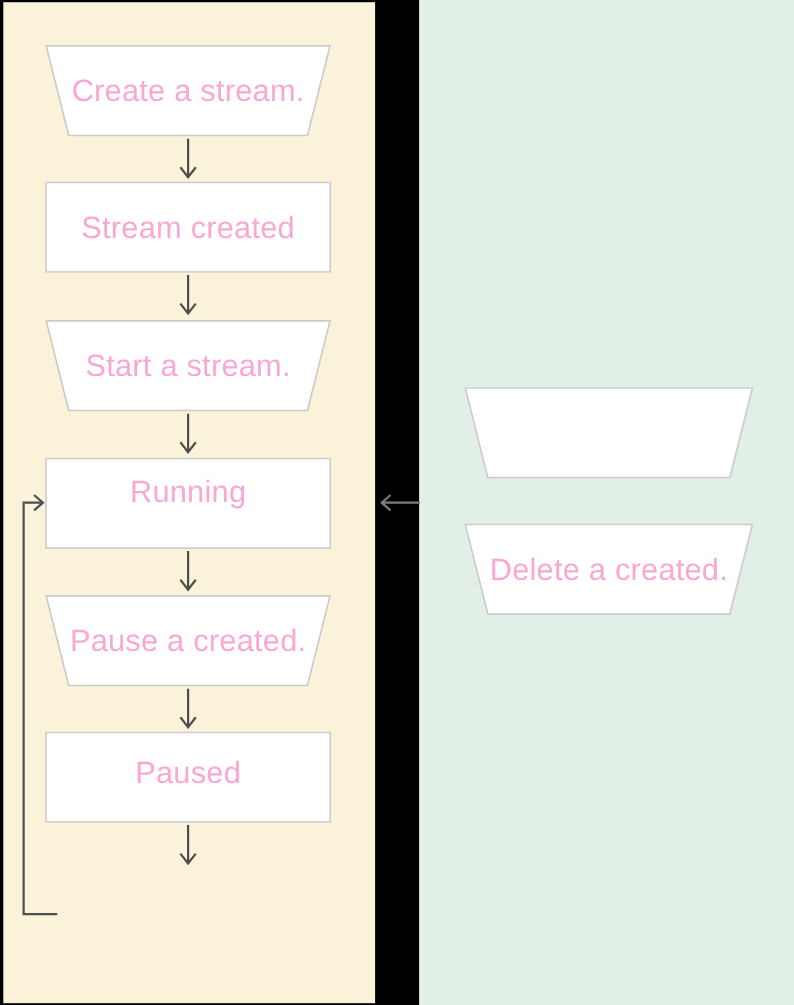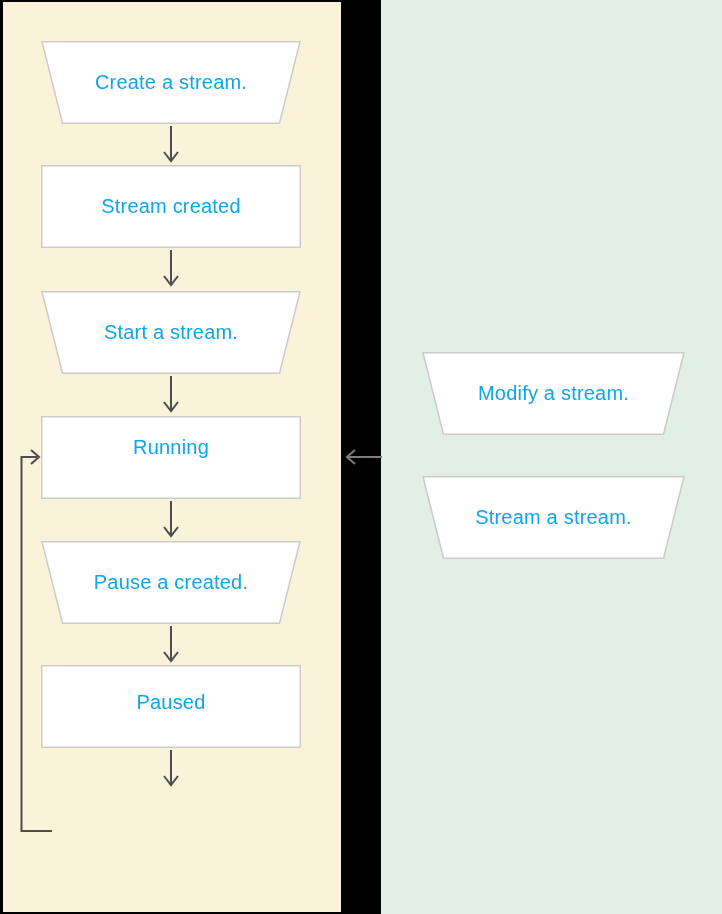--- a/index.html
+++ b/index.html
@@ -22,22 +22,22 @@
   .node {
     position: absolute;
     display: flex;
     align-items: center;
     justify-content: center;
   }
   .node svg { position: absolute; left: 0; top: 0; }
   .node-shape { fill: #ffffff; stroke: #cbcbcb; stroke-width: 1.5; }
   .node-label {
     position: relative;
-    font-size: 20px;
-    color: #0ea5e9;
+    font-size: 28px;
+    color: #f9a8d4;
     white-space: nowrap;
     letter-spacing: 0.2px;
   }
 
   .connector { position: absolute; }
   .flow-stroke   { fill: none; stroke: #4d4d4d; stroke-width: 2; }
   .gutter-stroke { fill: none; stroke: #7d7d7d; stroke-width: 2; }
 </style>
 </head>
 <body>
@@ -87,28 +87,27 @@
       <rect class="node-shape" x="0.75" y="0.75" width="258.5" height="81.5"></rect>
     </svg>
     <span class="node-label">Paused</span>
   </div>
 
 
   <div class="node" style="left:422px; top:352px; width:263px; height:83px">
     <svg width="263" height="83">
       <polygon class="node-shape" points="1,0.75 262,0.75 241.5,82.25 21.5,82.25"></polygon>
     </svg>
-    <span class="node-label">Modify a stream.</span>
   </div>
 
   <div class="node" style="left:422px; top:476px; width:263px; height:83px">
     <svg width="263" height="83">
       <polygon class="node-shape" points="1,0.75 262,0.75 241.5,82.25 21.5,82.25"></polygon>
     </svg>
-    <span class="node-label">Stream a stream.</span>
+    <span class="node-label">Delete a created.</span>
   </div>
 
   <svg class="connector" style="left:159px; top:126px" width="24" height="38">
     <path class="flow-stroke" d="M12 0 V35 M5 26 L12 35 L19 26"></path>
   </svg>
   <svg class="connector" style="left:159px; top:250px" width="24" height="38">
     <path class="flow-stroke" d="M12 0 V35 M5 26 L12 35 L19 26"></path>
   </svg>
   <svg class="connector" style="left:159px; top:376px" width="24" height="38">
     <path class="flow-stroke" d="M12 0 V35 M5 26 L12 35 L19 26"></path>

